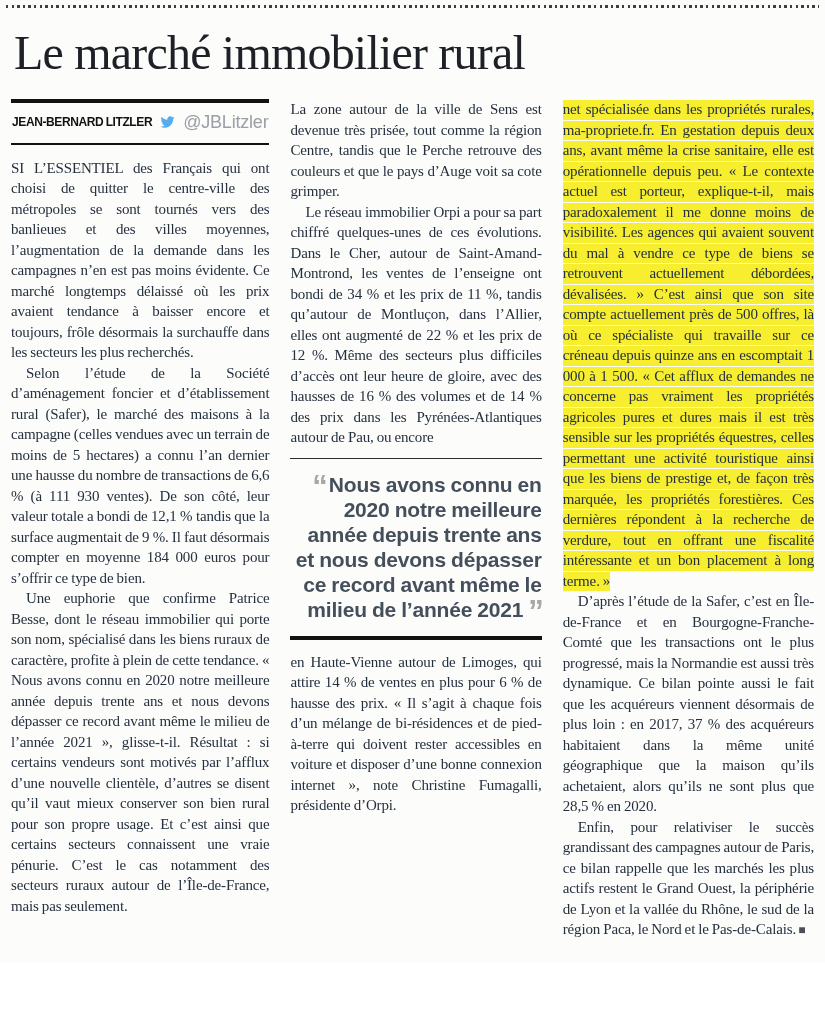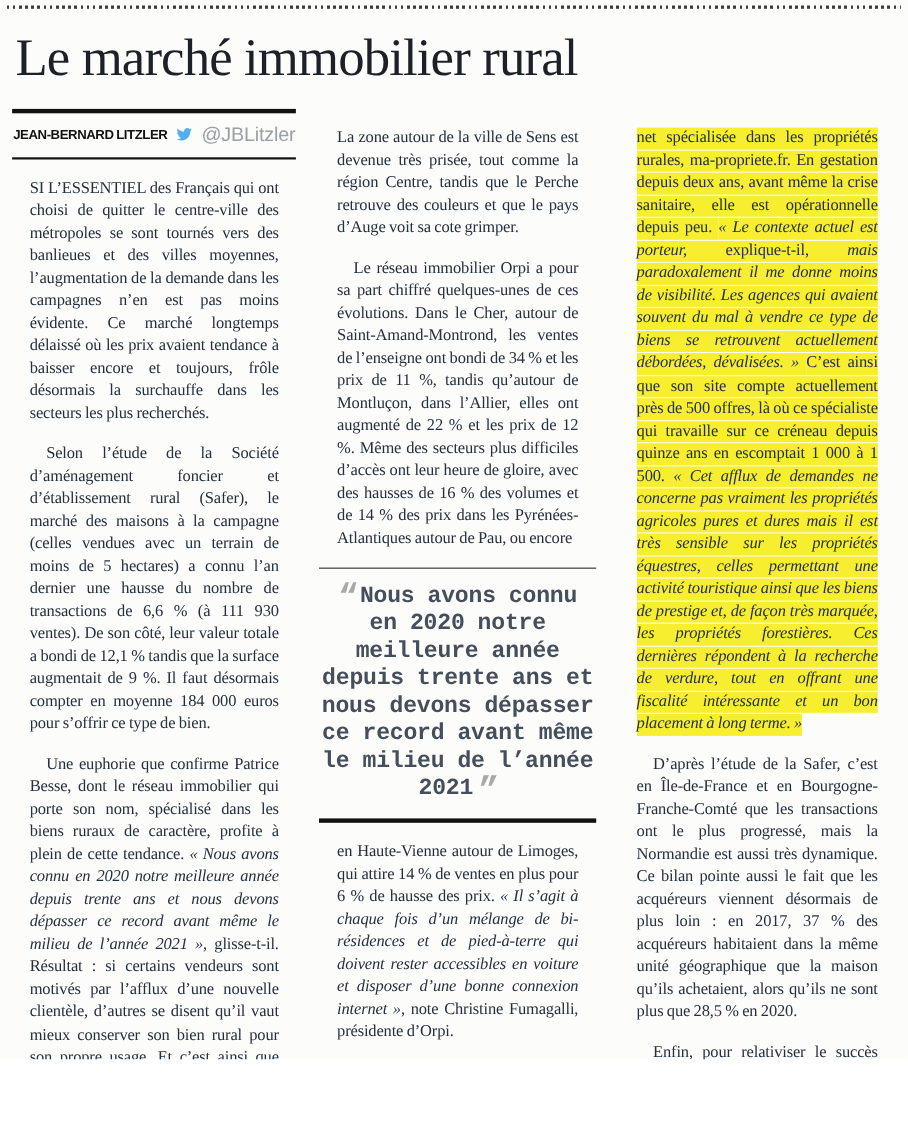--- a/index.html
+++ b/index.html
@@ -37,23 +37,23 @@
   .col {
     flex: 1 1 0;
     font-size: 15px;
     line-height: 20.5px;
     letter-spacing: -0.15px;
     word-spacing: -0.5px;
     text-align: justify;
     hyphens: auto;
     color: var(--ink, #25303f);
   }
-  .para { margin: 16px; }
+  .para { margin: 0; }
   .para.indent { text-indent: 15px; }
-  .italic { font-style: italic; }
+  .italic { }
   .highlight {
     background: var(--highlight, #f7ee2f);
     padding: 1px 0 2.5px;
     box-decoration-break: clone;
     -webkit-box-decoration-break: clone;
   }
   .end-mark { color: #4a4f55; font-size: 12px; }
 
   .byline {
     display: flex;
@@ -81,26 +81,26 @@
     cursor: pointer;
   }
 
   .pullquote {
     margin: 10px 0 12px 0;
     border-top: 1px solid #2c2c2c;
     border-bottom: 4px solid #121212;
     padding: 13px 0 14px 0;
   }
   .pq-text {
-    font-family: Liberation Mono, monospace;
+    font-family: Liberation Sans, sans-serif;
     font-weight: bold;
     font-size: 21px;
     line-height: 25px;
     letter-spacing: -0.2px;
-    text-align: center;
+    text-align: right;
     color: var(--quote_ink, #454f5c);
   }
   .pq-mark {
     color: #a8a8a8;
     font-size: 31px;
     line-height: 0;
     vertical-align: -5px;
     letter-spacing: -2px;
   }
   .pq-mark.open { margin-right: 3px; }

